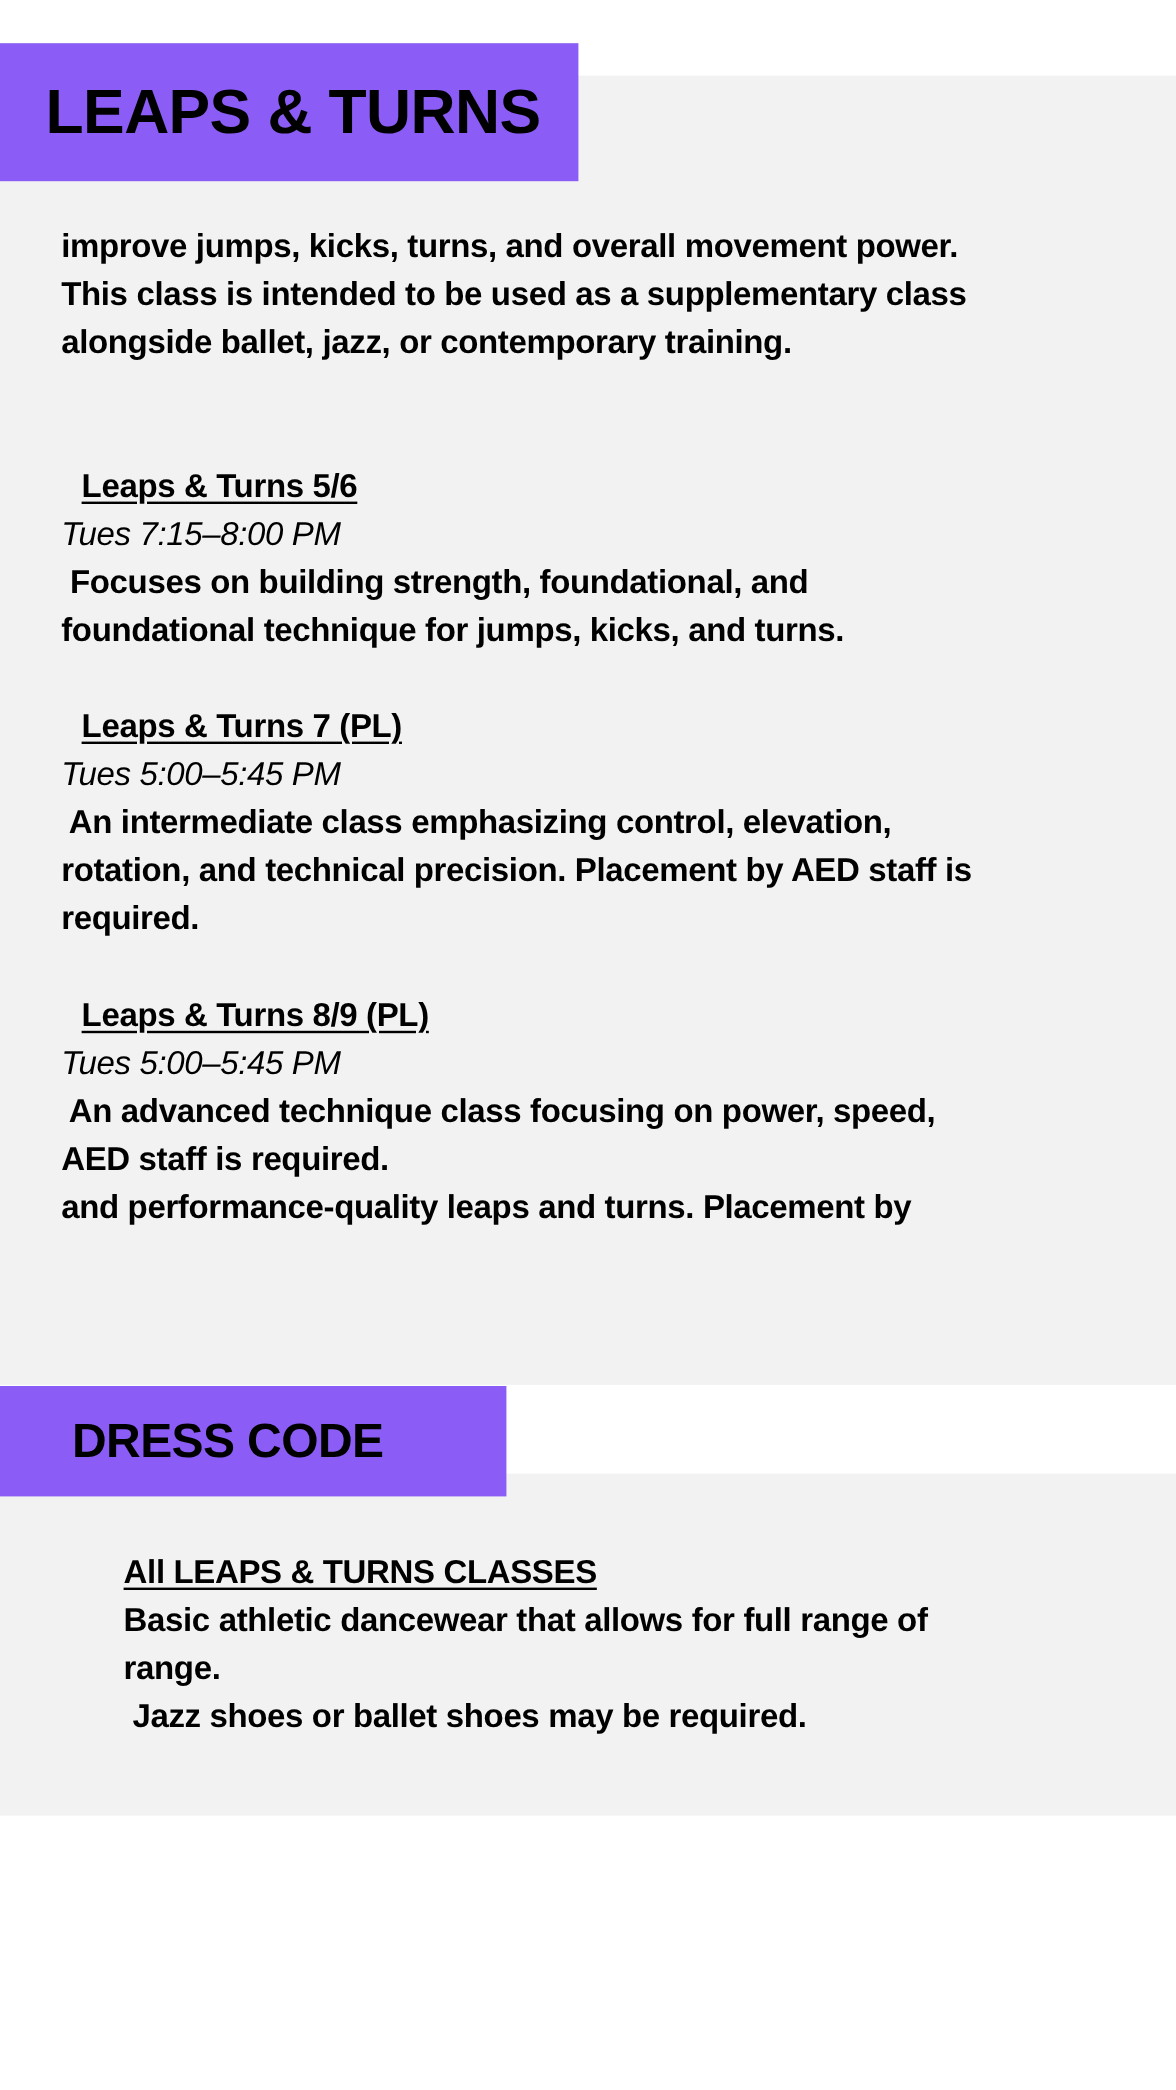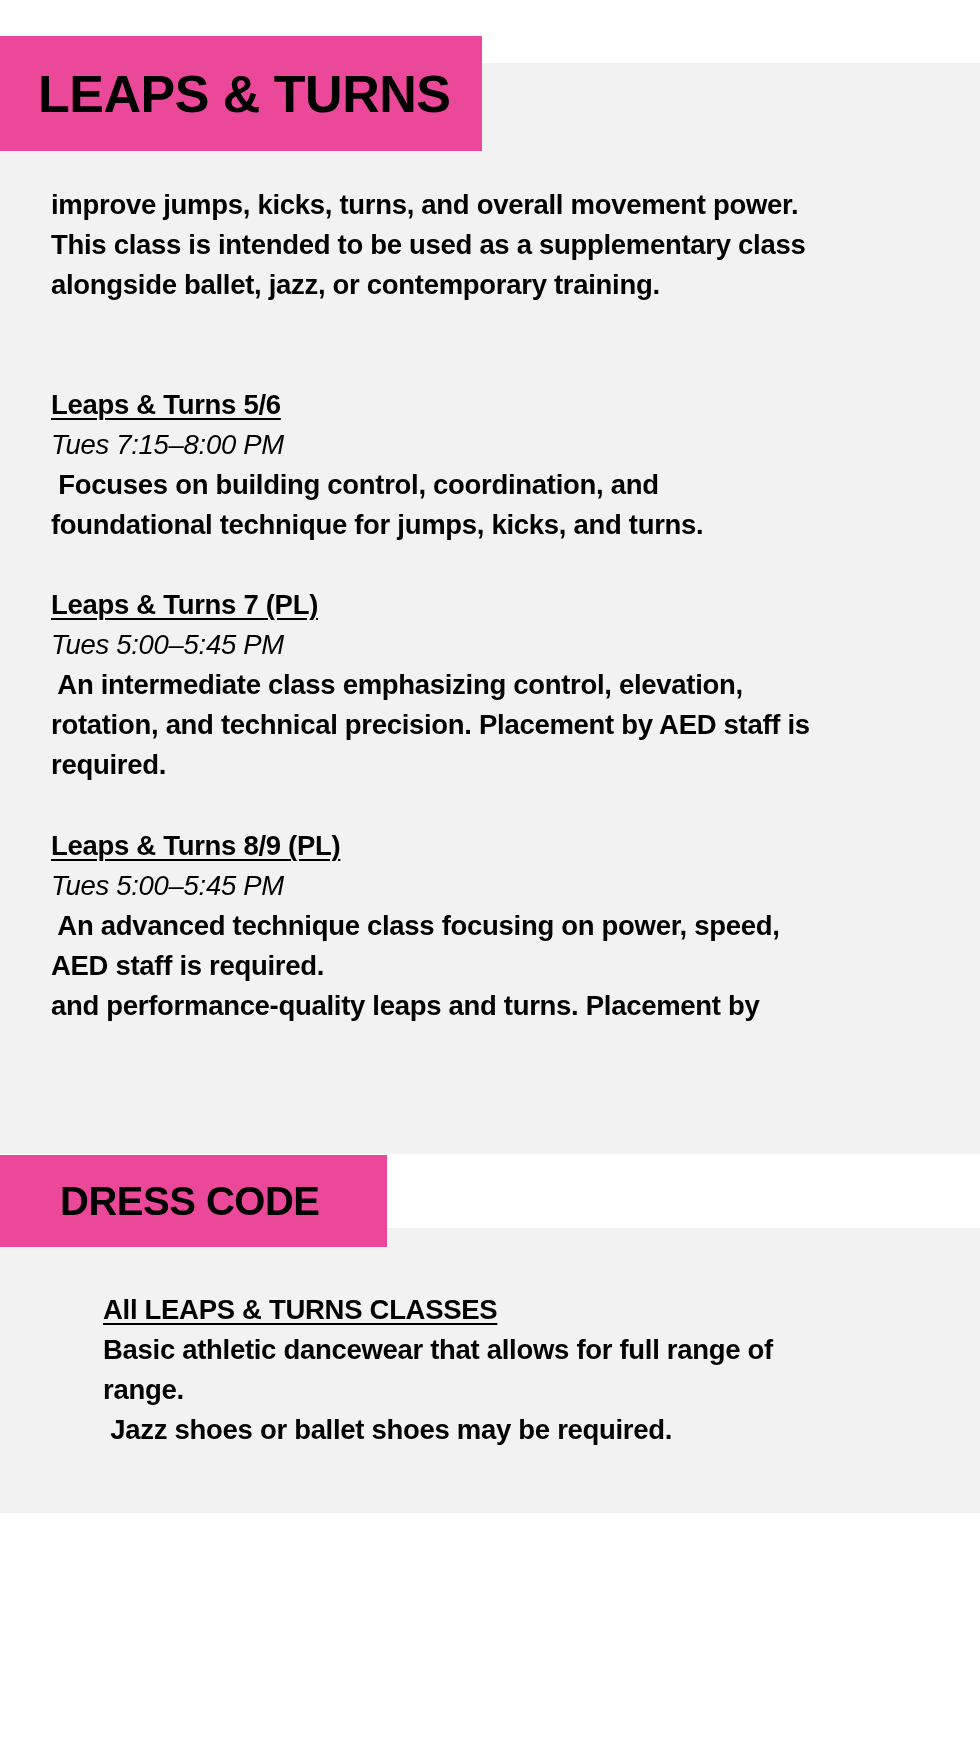--- a/index.html
+++ b/index.html
@@ -20,34 +20,34 @@
       left: 0;
       width: 980px;
       background: #f2f2f2;
     }
     #panel-1 { top: 63px; height: 1091px; }
     #panel-2 { top: 1228px; height: 285px; }
 
     .label-block {
       position: absolute;
       left: 0;
-      background: #ec4899;
+      background: #8b5cf6;
       display: flex;
       align-items: center;
       box-sizing: border-box;
     }
     #label-1 {
       top: 36px;
       width: 482px;
       height: 115px;
       padding-left: 38px;
     }
     #label-2 {
       top: 1155px;
-      width: 387px;
+      width: 422px;
       height: 92px;
       padding-left: 60px;
     }
     .label-text {
       font-weight: 700;
       letter-spacing: -0.5px;
       white-space: nowrap;
     }
     #label-1 .label-text { font-size: 52px; }
     #label-2 .label-text { font-size: 40px; }
@@ -75,20 +75,21 @@
     #class-1 { top: 385px; }
     #class-2 { top: 585px; }
     #class-3 { top: 826px; }
 
     .class-title {
       font-weight: 700;
       text-decoration: underline;
       text-decoration-thickness: 2px;
       text-underline-offset: 4px;
       white-space: nowrap;
+      margin-left: 17px;
     }
     .class-time {
       font-style: italic;
       font-weight: 400;
       white-space: nowrap;
     }
     .class-desc-line {
       font-weight: 700;
       white-space: nowrap;
     }
@@ -126,21 +127,21 @@
 
 <div class="content" id="intro">
   <div class="intro-line">improve jumps, kicks, turns, and overall movement power.</div>
   <div class="intro-line">This class is intended to be used as a supplementary class</div>
   <div class="intro-line">alongside ballet, jazz, or contemporary training.</div>
 </div>
 
 <div class="class-block" id="class-1">
   <div class="class-title">Leaps &amp; Turns 5/6</div>
   <div class="class-time">Tues 7:15–8:00 PM</div>
-  <div class="class-desc-line" style="white-space:pre;"> Focuses on building control, coordination, and</div>
+  <div class="class-desc-line" style="white-space:pre;"> Focuses on building strength, foundational, and</div>
   <div class="class-desc-line">foundational technique for jumps, kicks, and turns.</div>
 </div>
 
 <div class="class-block" id="class-2">
   <div class="class-title">Leaps &amp; Turns 7 (PL)</div>
   <div class="class-time">Tues 5:00–5:45 PM</div>
   <div class="class-desc-line" style="white-space:pre;"> An intermediate class emphasizing control, elevation,</div>
   <div class="class-desc-line">rotation, and technical precision. Placement by AED staff is</div>
   <div class="class-desc-line">required.</div>
 </div>

